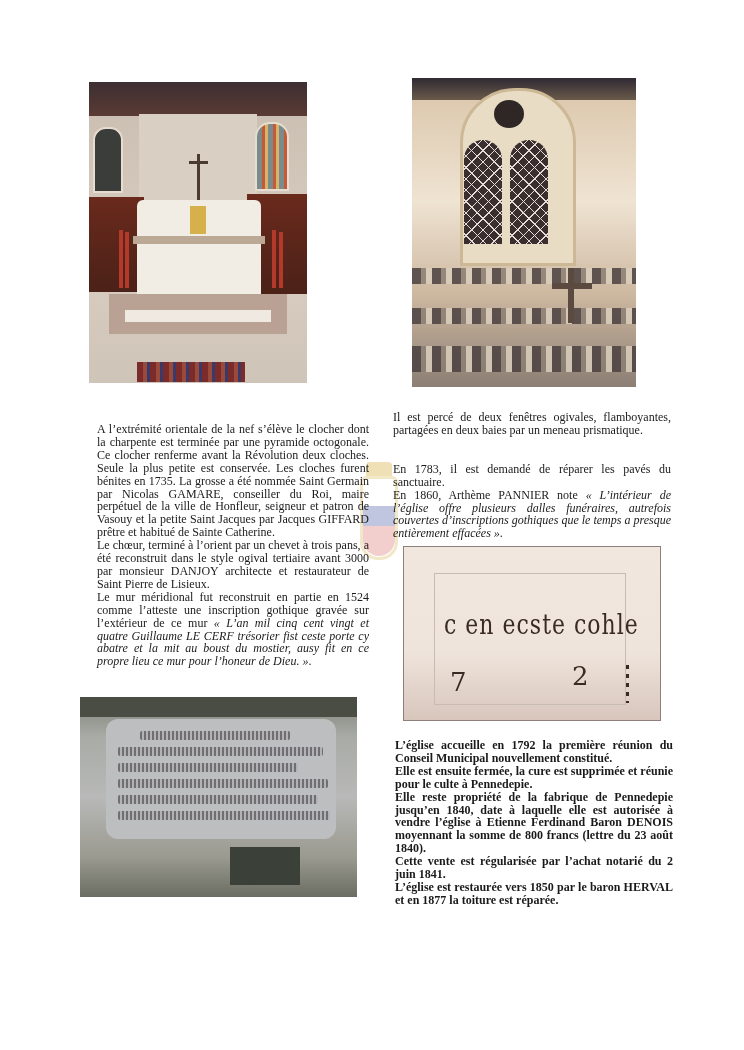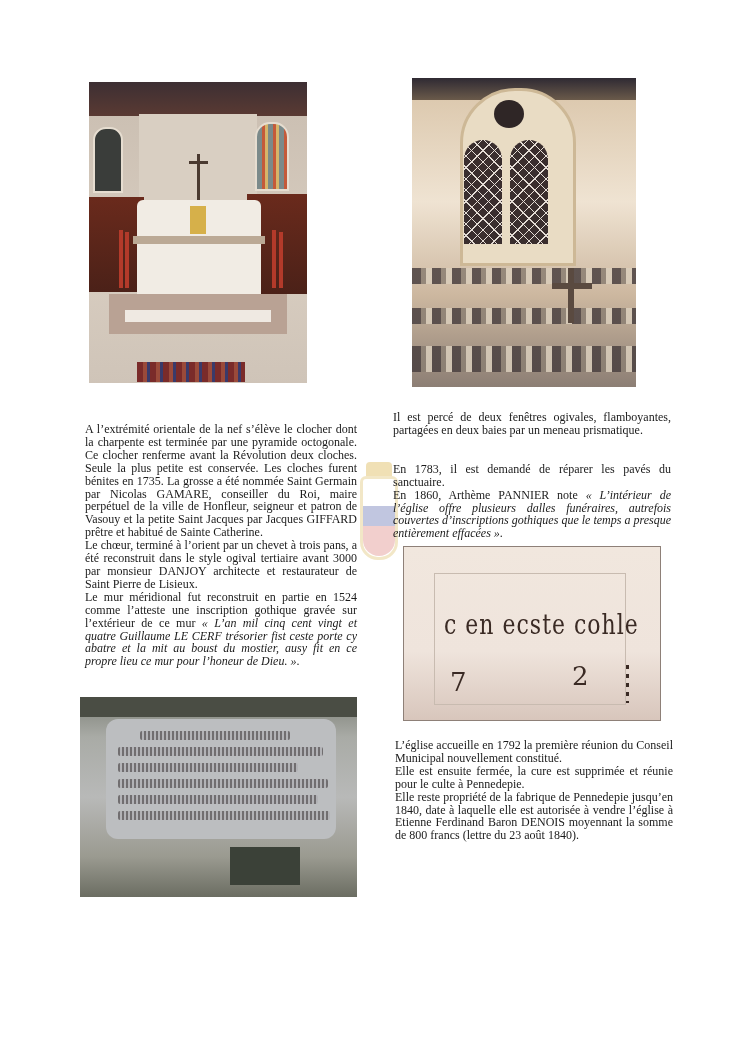--- a/index.html
+++ b/index.html
@@ -114,21 +114,21 @@
   <div class="crossH"></div>
 </div>
 
 <div id="coat">
   <div class="crown"></div>
   <div class="frame"></div>
   <div class="blue"></div>
   <div class="red"></div>
 </div>
 
-<div class="txt" style="left:85px; top:423px; width:272px;">
+<div class="txt" style="left:97px; top:423px; width:272px;">
   <p>A l’extrémité orientale de la nef s’élève le clocher dont la charpente est terminée par une pyramide octogonale. Ce clocher renferme avant la Révolution deux cloches. Seule la plus petite est conservée. Les cloches furent  bénites en 1735. La grosse a été nommée Saint Germain par Nicolas GAMARE, conseiller du Roi, maire perpétuel de la ville de Honfleur, seigneur et patron de Vasouy et la petite Saint Jacques par Jacques GIFFARD prêtre et habitué de Sainte Catherine.</p>
   <p>Le chœur, terminé à l’orient par un chevet à trois pans, a été reconstruit dans le style ogival tertiaire avant 3000 par monsieur DANJOY architecte et restaurateur de Saint Pierre de Lisieux.</p>
   <p><span>Le mur méridional fut reconstruit en partie en 1524 comme l’atteste une inscription gothique gravée sur l’extérieur de ce mur </span><i>« L’an mil cinq cent vingt et quatre Guillaume LE CERF trésorier fist ceste porte cy abatre et la mit au boust du mostier, ausy fit en ce propre lieu ce mur pour l’honeur de Dieu. »</i><span>.</span></p>
 </div>
 
 <div class="txt" style="left:393px; top:411px; width:278px;">
   <p>Il est percé de deux fenêtres ogivales, flamboyantes, partagées en deux baies par un meneau prismatique.</p>
   <div class="gap2"></div>
   <p><span>En 1783, il est demandé de réparer les pavés du sanctuaire.</span><br><span>En 1860, Arthème PANNIER note </span><i>« L’intérieur de l’église offre plusieurs dalles funéraires, autrefois couvertes d’inscriptions gothiques que le temps a presque entièrement effacées »</i><span>.</span></p>
 </div>
@@ -146,18 +146,20 @@
   <div class="stone"></div>
   <div class="line" style="top:34px;width:150px;left:60px;"></div>
   <div class="line" style="top:50px;width:205px;"></div>
   <div class="line" style="top:66px;width:180px;"></div>
   <div class="line" style="top:82px;width:210px;"></div>
   <div class="line" style="top:98px;width:200px;"></div>
   <div class="line" style="top:114px;width:212px;"></div>
   <div class="dark1"></div>
 </div>
 
-<div class="txt" style="left:395px; top:739px; width:278px;">
+<div class="txt" style="left:395px; top:739px; width:278px;font-weight:bold;">
   <p>L’église accueille en 1792 la première réunion du Conseil Municipal nouvellement constitué.</p>
   <p>Elle est ensuite fermée, la cure est supprimée et réunie pour le culte à Pennedepie.</p>
   <p>Elle reste propriété de la fabrique de Pennedepie jusqu’en 1840, date à laquelle elle est autorisée à vendre l’église à Etienne Ferdinand Baron DENOIS moyennant la somme de 800 francs (lettre du 23 août 1840).</p>
+  <p>Cette vente est régularisée par l’achat notarié du 2 juin 1841.</p>
+  <p>L’église est restaurée vers 1850 par le baron HERVAL et en 1877 la toiture est réparée.</p>
   <div class="gap"></div>
 </div>
 
 </body></html>

